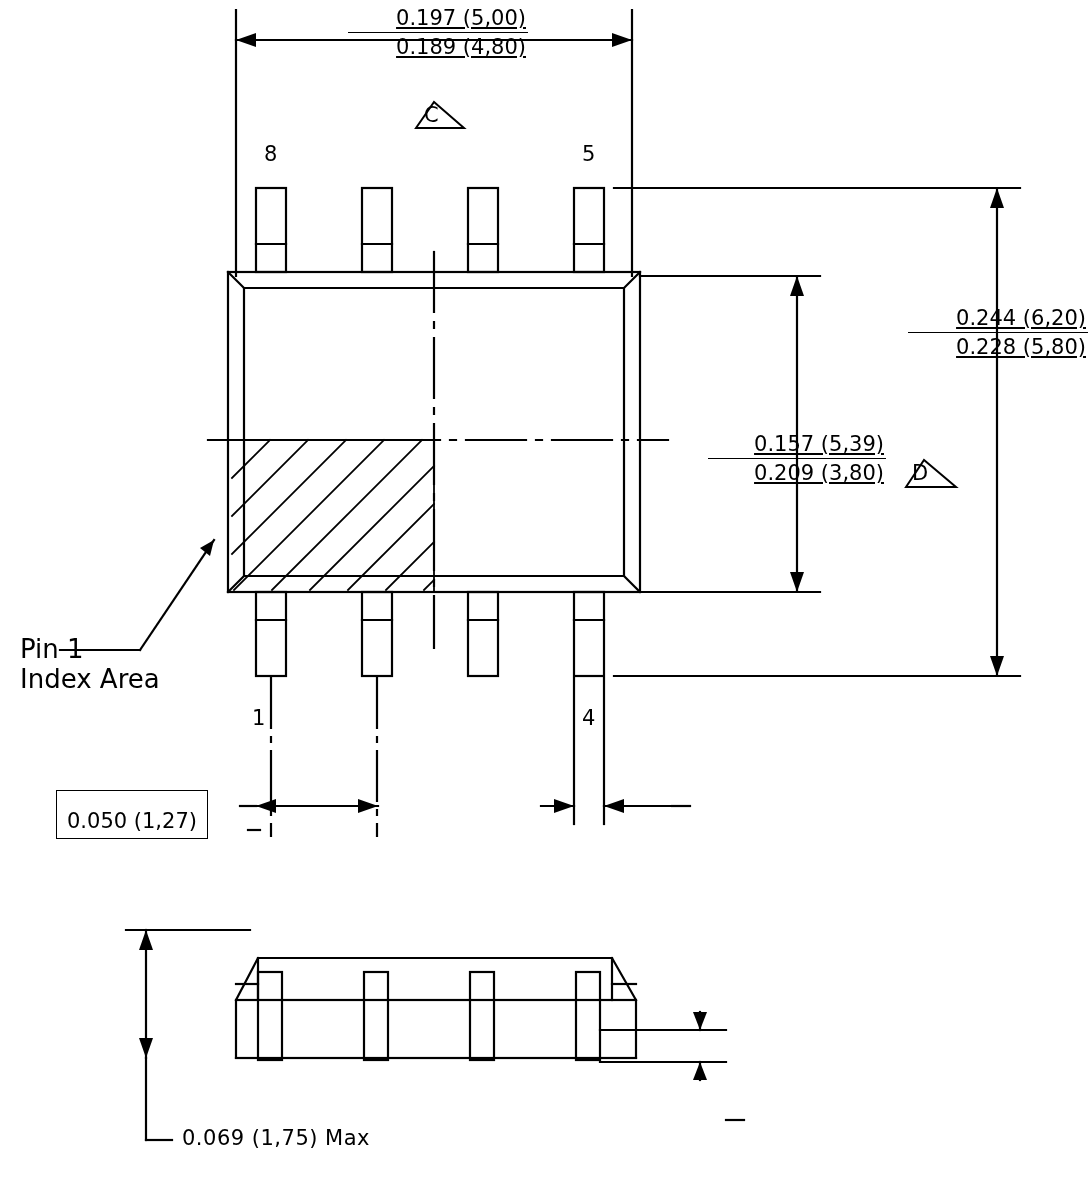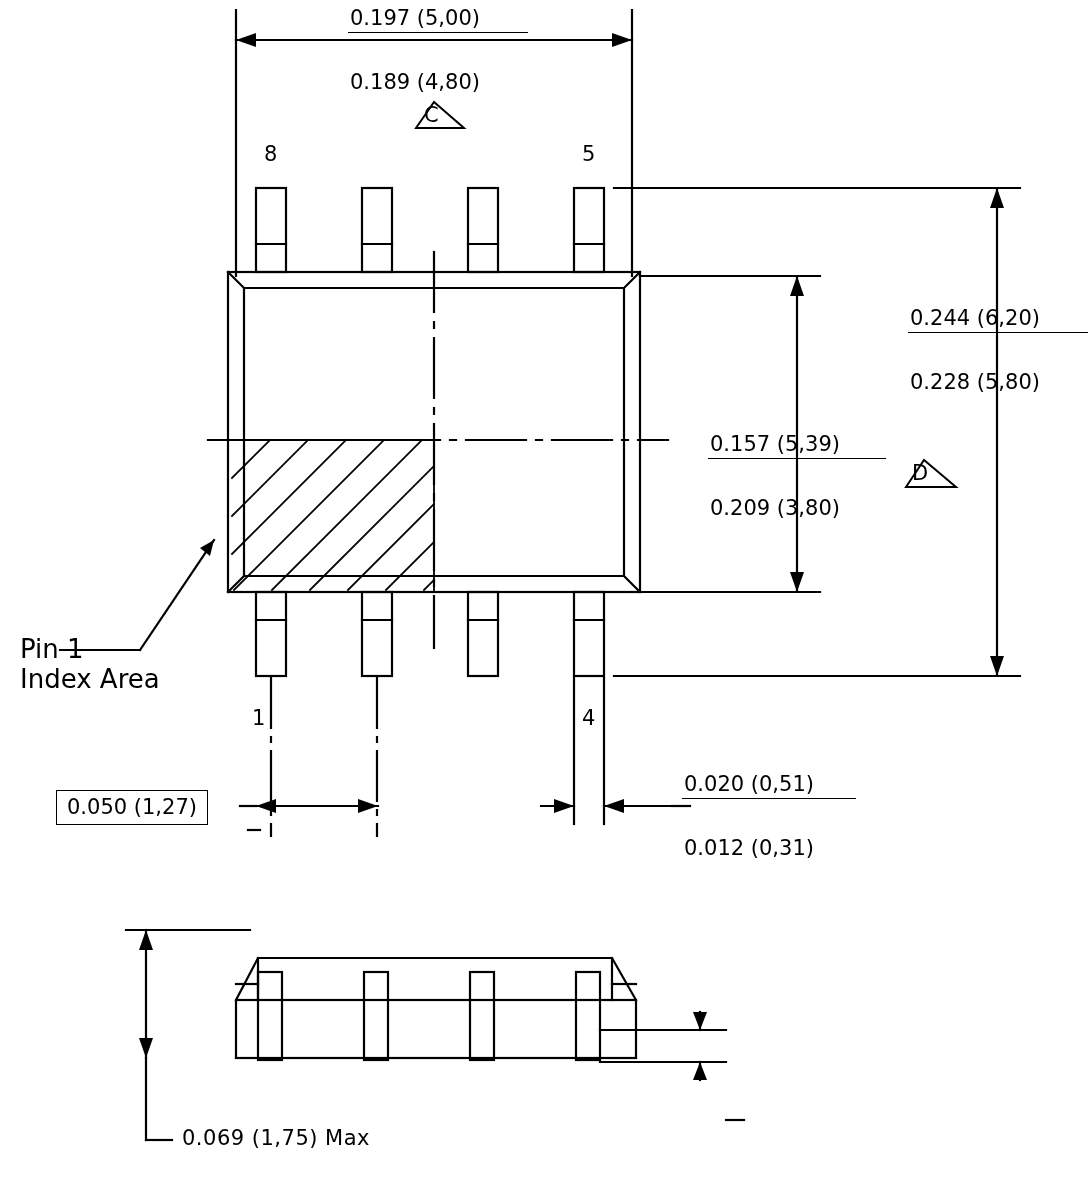--- a/index.html
+++ b/index.html
@@ -3,24 +3,24 @@
 <meta charset="utf-8">
 <style>
   html,body{margin:0;padding:0;background:#ffffff;}
   body{width:1090px;height:1200px;font-family:"DejaVu Sans",sans-serif;color:#000;}
   #stage{position:relative;width:1090px;height:1200px;overflow:hidden;}
   svg#drawing{position:absolute;left:0;top:0;width:1090px;height:1200px;}
   .lbl{position:absolute;font-family:"DejaVu Sans",sans-serif;color:#000;white-space:nowrap;}
   .dim{font-size:21px;letter-spacing:0.5px;}
   .pinnum{font-size:21px;}
   .note{font-size:26px;line-height:30px;}
-  .fracwrap{position:absolute;text-align:left;}
+  .fracwrap{position:absolute;text-align:right;text-decoration:underline;}
   .fracwrap .top{font-size:21px;padding:0 2px 2px 2px;border-bottom:1.6px solid #000;}
-  .fracwrap .bot{font-size:21px;padding:2px 2px 0 2px;margin-top:35px;}
-  .boxed{position:absolute;border:1.6px solid #000;padding:4px 10px 5px 10px;font-size:21px;}
+  .fracwrap .bot{font-size:21px;padding:2px 2px 0 2px;}
+  .boxed{position:absolute;border:1.6px solid #000;padding:18px 10px 5px 10px;font-size:21px;}
   .tri{position:absolute;font-size:20px;}
 </style>
 </head>
 <body>
 
 <div id="stage">
 
   <svg id="drawing" viewBox="0 0 1090 1200">
     <g fill="none" stroke="#000" stroke-width="2.2" stroke-linecap="square">
 
@@ -203,21 +203,17 @@
     <div class="bot">0.209  (3,80)</div>
   </div>
 
   <div class="lbl note" style="left:20px; top:634px;">
     <span>Pin 1</span><br>
     <span>Index Area</span>
   </div>
 
   <div class="boxed" style="left:56px; top:790px;">0.050  (1,27)</div>
 
-  <div class="fracwrap" style="left:682px; top:772px; width:174px;">
-    <div class="top">0.020  (0,51)</div>
-    <div class="bot">0.012  (0,31)</div>
-  </div>
 
   <div class="lbl dim" style="left:182px; top:1126px;">0.069  (1,75) Max</div>
 
 
 </div>
 
 </body></html>

